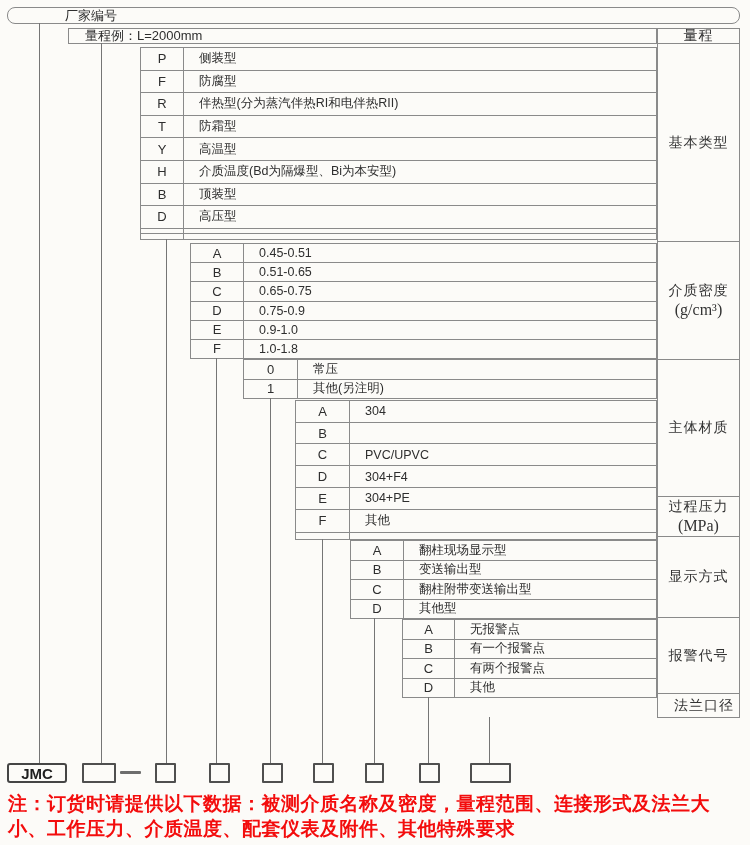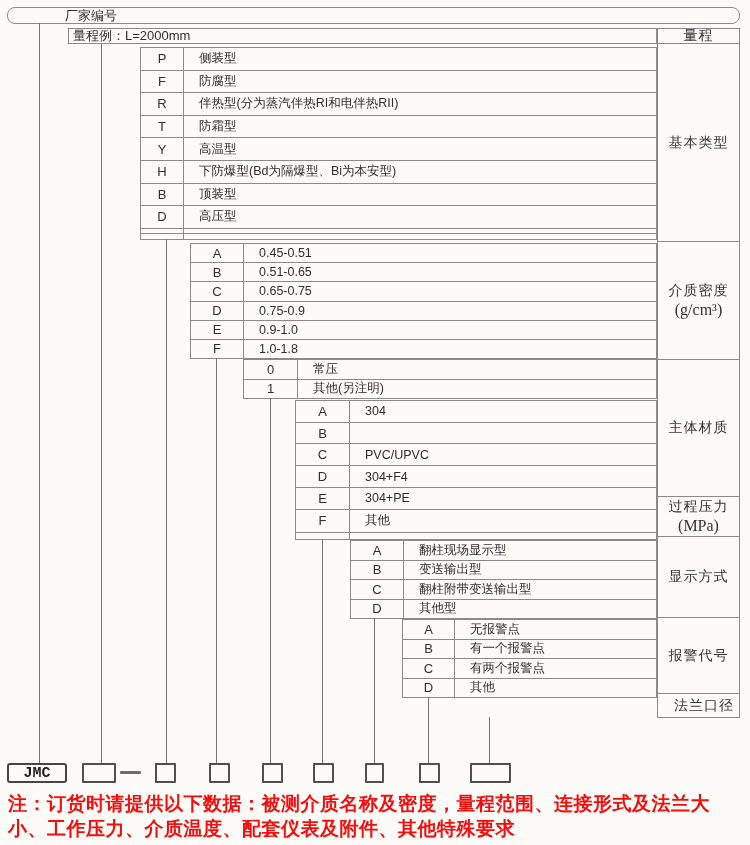--- a/index.html
+++ b/index.html
@@ -45,21 +45,21 @@
     letter-spacing:1px;box-sizing:border-box;
   }
   .lcell:last-child{border-bottom:none;margin-left:11px;}
   .lcell .sub{font-size:16px;letter-spacing:0;margin-top:1px;}
   
   .vline{position:absolute;width:1px;background:#757575;}
   
   .bbox{
     position:absolute;box-sizing:border-box;
     border:2px solid #4f4f4f;height:20px;top:763px;
-    background:transparent;border-radius:1px;font-family:Liberation Mono, monospace;
+    background:transparent;border-radius:1px;
   }
   .jmc{
     display:flex;align-items:center;justify-content:center;
     font-weight:bold;font-size:15px;color:#1f1f1f;
     border-radius:3px;border-color:#454545;
   }
   .dash{
     position:absolute;top:771px;height:3px;background:#6d6d6d;border-radius:1px;
   }
   
@@ -75,21 +75,21 @@
 </style>
 </head>
 <body>
 
 <div id="stage">
 
   <div class="abs frame toprow" style="left:7px;top:7px;width:733px;height:17px;padding-left:57px;border-radius:8px;">
     <span>厂家编号</span>
   </div>
 
-  <div class="abs frame toprow" style="left:68px;top:28px;width:589px;height:16px;padding-left:4px;">
+  <div class="abs frame toprow" style="left:68px;top:28px;width:589px;height:16px;padding-left:16px;">
     <span>量程例：L=2000mm</span>
   </div>
 
   <div class="abs sec" style="left:140px;top:47px;width:517px;height:193px;">
     <div class="row">
         <div class="code" style="width:42px">P</div>
         <div class="desc">侧装型</div>
       </div>
     <div class="row">
         <div class="code" style="width:42px">F</div>
@@ -102,21 +102,21 @@
     <div class="row">
         <div class="code" style="width:42px">T</div>
         <div class="desc">防霜型</div>
       </div>
     <div class="row">
         <div class="code" style="width:42px">Y</div>
         <div class="desc">高温型</div>
       </div>
     <div class="row">
         <div class="code" style="width:42px">H</div>
-        <div class="desc">下防爆型(Bd为隔爆型、Bi为本安型)</div>
+        <div class="desc">介质温度(Bd为隔爆型、Bi为本安型)</div>
       </div>
     <div class="row">
         <div class="code" style="width:42px">B</div>
         <div class="desc">顶装型</div>
       </div>
     <div class="row">
         <div class="code" style="width:42px">D</div>
         <div class="desc">高压型</div>
       </div>
     <div class="row">

